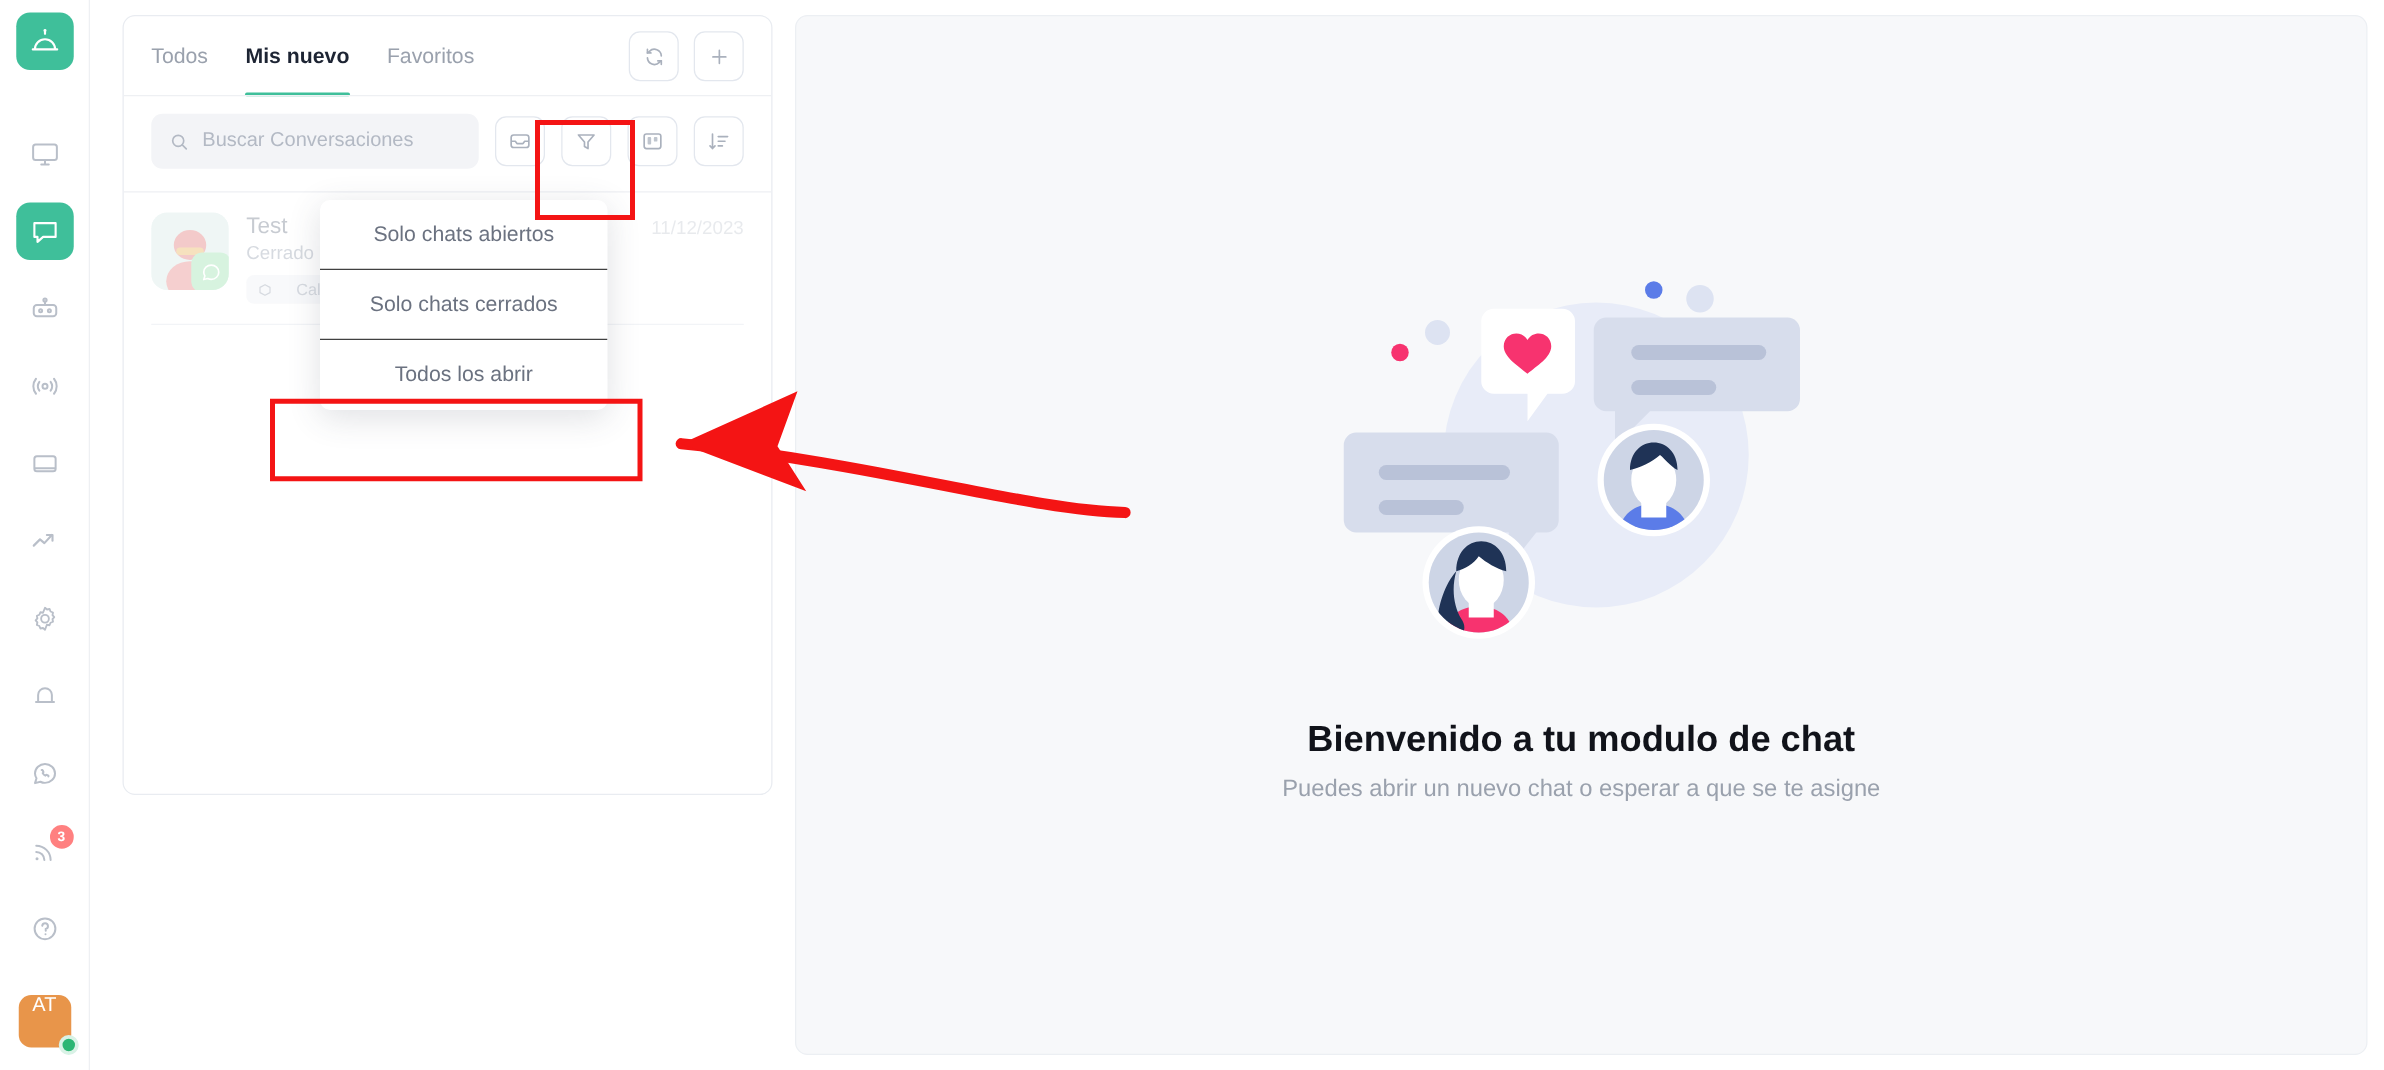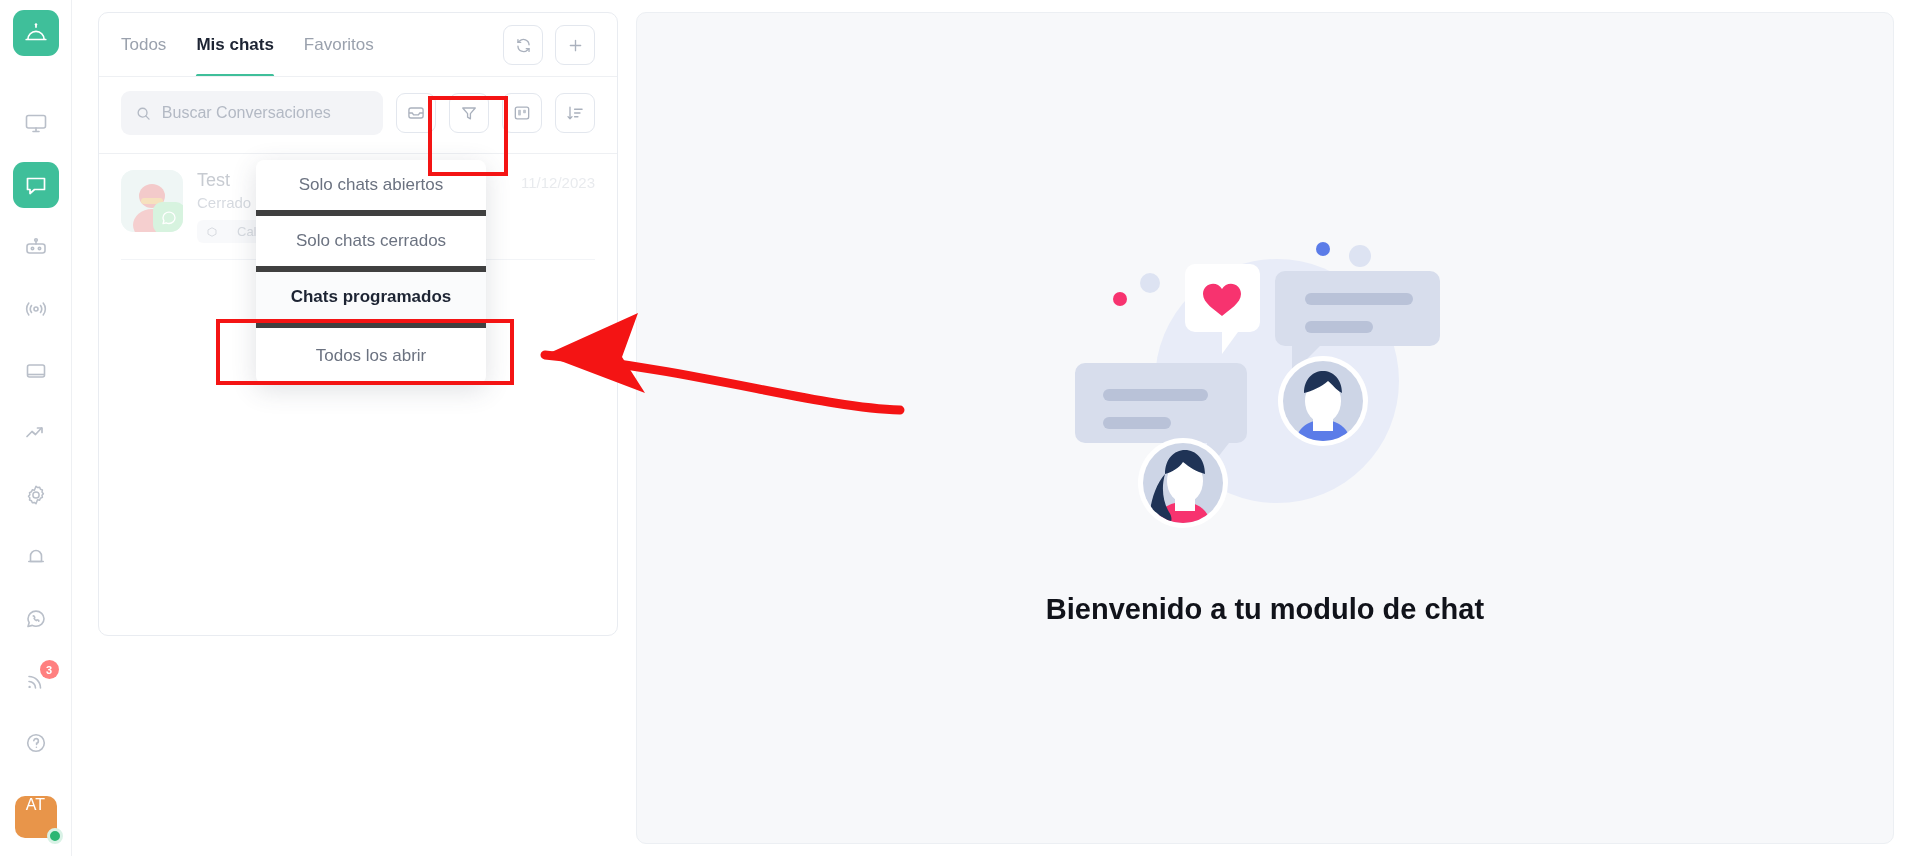--- a/index.html
+++ b/index.html
@@ -110,21 +110,21 @@
   
   .dropdown {
     position: absolute; left: 256px; top: 160px; width: 230px;
     background: #fff; border-radius: 8px;
     box-shadow: 0 6px 26px rgba(60,70,90,.16);
     overflow: hidden; z-index: 30;
   }
   .dd-item {
     height: 56px; display: flex; align-items: center; justify-content: center;
     font-size: 17px; color: #6b7280; cursor: pointer;
-    border-bottom: 6px solid #404040;
+    border-bottom: 1px solid #404040;
   }
   .dd-item:last-child { border-bottom: none; }
   .dd-item.selected { color: #1d2433; font-weight: bold; background: #fafbfc; }
 
   
   .redbox { position: absolute; border: 4px solid #f41414; z-index: 40; pointer-events: none; }
   #rb-filter { left: 428px; top: 96px; width: 80px; height: 80px; }
   #rb-item   { left: 216px; top: 319px; width: 298px; height: 66px; }
 
   .arrow { position: absolute; left: 510px; top: 300px; z-index: 41; pointer-events: none; }
@@ -247,21 +247,21 @@
     <div class="rail-avatar">
       <span>AT</span>
       <span class="dot"></span>
     </div>
   </div>
 
   <div class="list-panel">
 
     <div class="tabs">
       <div class="tab">Todos</div>
-      <div class="tab active">Mis chats</div>
+      <div class="tab active">Mis nuevo</div>
       <div class="tab">Favoritos</div>
 
       <div class="tabs-actions">
         <div class="sq-btn">
           <svg width="19" height="19" viewBox="0 0 24 24" fill="none" stroke="currentColor" stroke-width="1.7">
             <path d="M19 11a7 7 0 0 0-12-4.6L5 8" stroke-linecap="round" stroke-linejoin="round"></path>
             <path d="M5 4.5V8h3.5" stroke-linecap="round" stroke-linejoin="round"></path>
             <path d="M5 13a7 7 0 0 0 12 4.6l2-1.6" stroke-linecap="round" stroke-linejoin="round"></path>
             <path d="M19 19.5V16h-3.5" stroke-linecap="round" stroke-linejoin="round"></path>
           </svg>
@@ -342,21 +342,20 @@
       </div>
 
       <div class="chat-date">11/12/2023</div>
     </div>
     <div class="chat-row-sep"></div>
   </div>
 
   <div class="dropdown">
     <div class="dd-item">Solo chats abiertos</div>
     <div class="dd-item">Solo chats cerrados</div>
-    <div class="dd-item selected">Chats programados</div>
     <div class="dd-item">Todos los abrir</div>
   </div>
 
   <div class="redbox" id="rb-filter"></div>
   <div class="redbox" id="rb-item"></div>
 
   <svg class="arrow" width="400" height="130" viewBox="0 0 400 130">
     <path d="M390 110 C 310 108, 190 70, 35 55" stroke="#f41414" stroke-width="9" fill="none" stroke-linecap="round"></path>
     <path d="M35 55 L 128 13 L 112 57 L 135 93 Z" fill="#f41414"></path>
   </svg>
@@ -401,15 +400,16 @@
       <g clip-path="url(#clipF)">
         <path d="M100 297c0-17 13-26 28-26s28 9 28 26v20h-56z" fill="#f7336f"></path>
         <ellipse cx="130" cy="250" rx="18" ry="22" fill="#ffffff"></ellipse>
         <path d="M110 243c0-15 9-24 20-24s20 9 20 24c-8-2-16-7-22-12-4 6-11 10-18 12z" fill="#1f3356"></path>
         <path d="M110 243c-4 14-2 28 4 38 5 7 2 14-5 16-8 2-14-4-14-12 0-14 6-32 15-42z" fill="#1f3356"></path>
         <rect x="120" y="266" width="20" height="14" fill="#ffffff"></rect>
       </g>
     </svg>
 
     <div class="welcome-title">Bienvenido a tu modulo de chat</div>
+    <div class="welcome-sub">Puedes abrir un nuevo chat o esperar a que se te asigne</div>
   </div>
 
 </div>
 
 </body></html>

